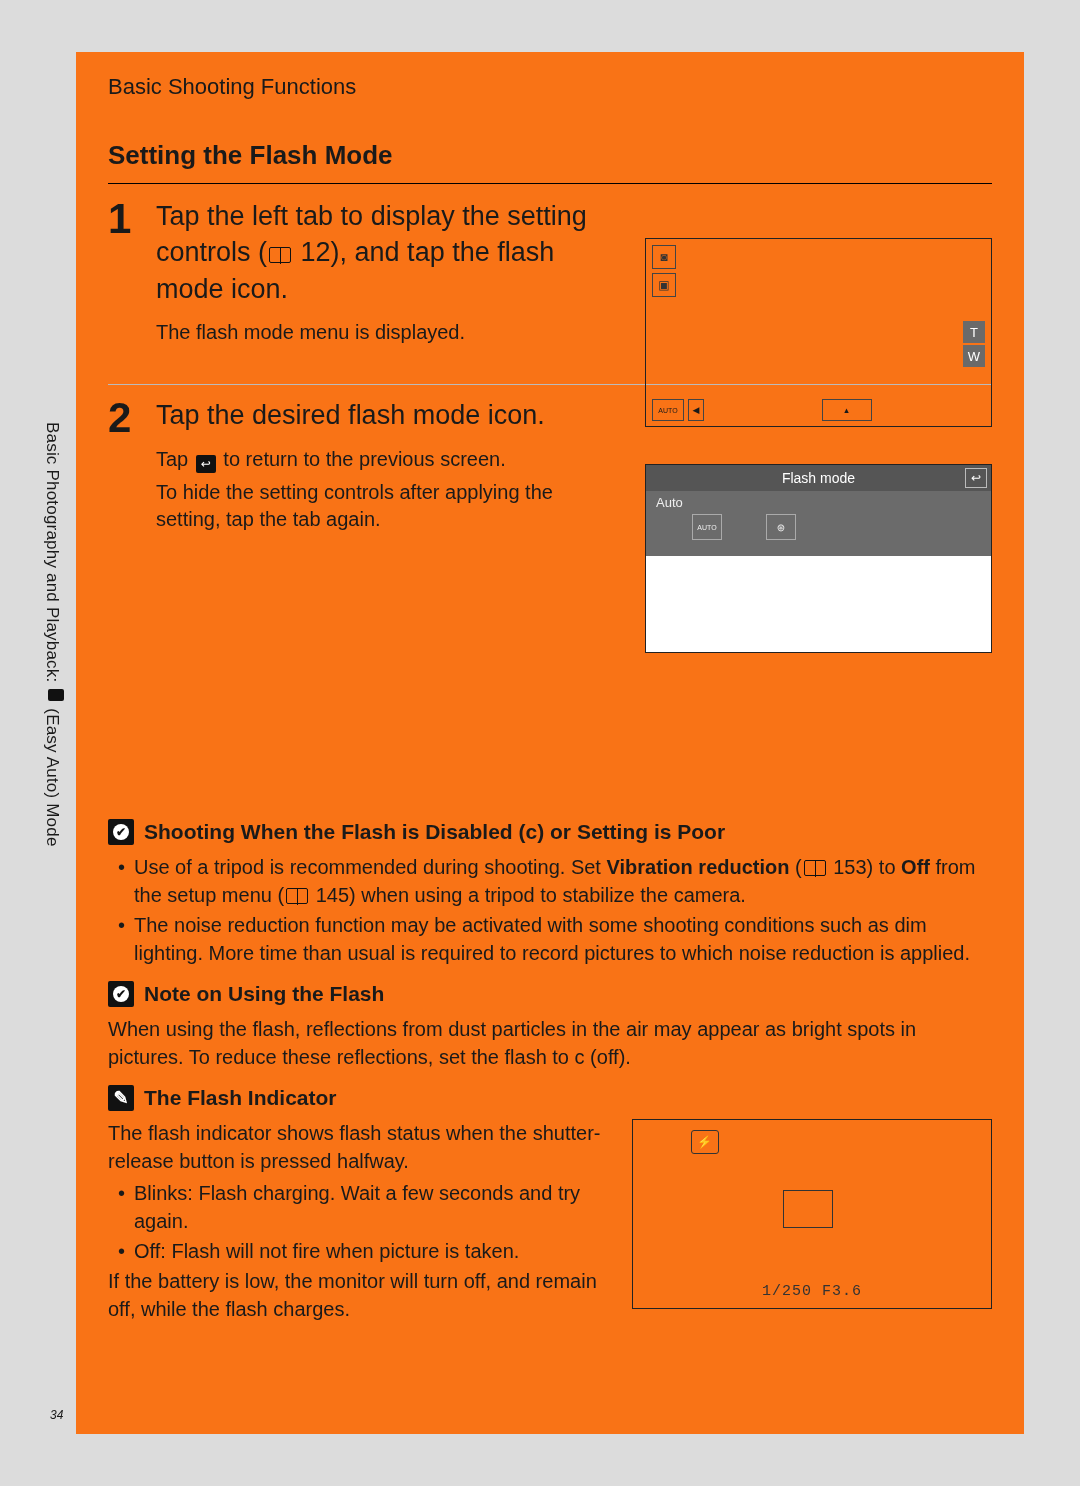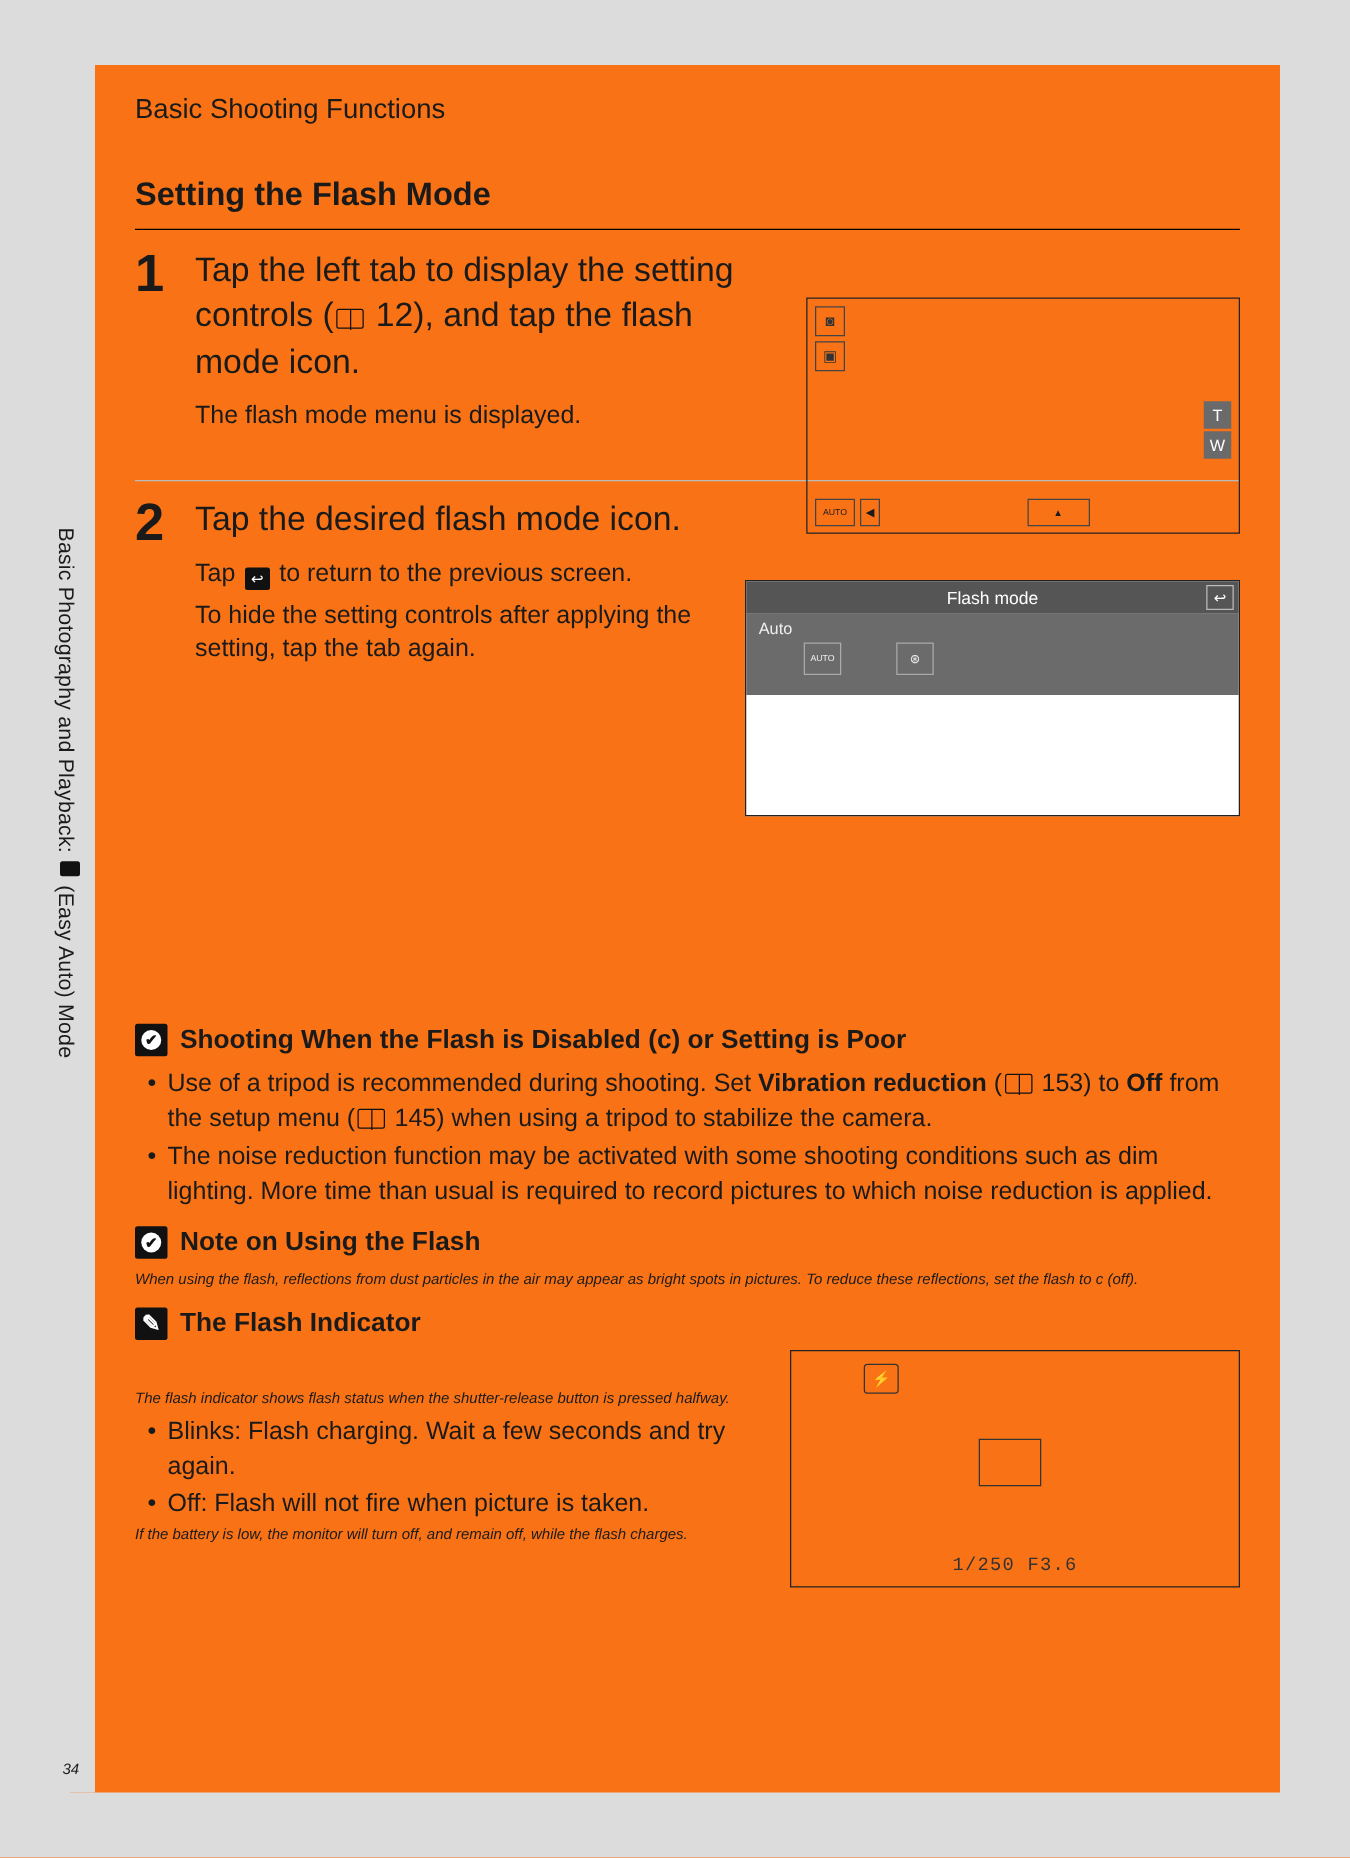--- a/index.html
+++ b/index.html
@@ -146,21 +146,21 @@
   .screen1 .bot-bar .arrowup {
     margin-left: auto; margin-right: auto;
     width: 50px;
   }
 
   
   .screen2 {
     position: absolute;
     right: 32px;
     top: 412px;
-    width: 396px;
+    width: 347px;
     height: 189px;
     border: 1.5px solid #222;
     background: #fff;
   }
   .screen2 .titlebar {
     background: #555;
     color: #fff;
     font-size: 14px;
     height: 26px;
     display:flex;
@@ -197,23 +197,23 @@
     border-radius:2px;
   }
   .note-head .circ {
     background:#fff;color:#111;border-radius:50%;
     width:16px;height:16px;font-size:12px;
     display:inline-flex;align-items:center;justify-content:center;
   }
   ul.bullets { list-style: none; padding-left: 10px; }
   ul.bullets li { font-size:20px; line-height:1.4; padding-left:16px; position:relative; margin-bottom:2px;}
   ul.bullets li::before { content:"•"; position:absolute; left:0; }
-  .para { font-size:12px; line-height:1.4; margin-bottom:4px;font-style:italic;}
-
-  .flash-ind-row { display:flex; gap:18px; align-items: center;}
+  .para { font-size:20px; line-height:1.4; margin-bottom:4px;}
+
+  .flash-ind-row { display:flex; gap:18px; align-items: flex-start;}
   .flash-ind-text { flex:1; }
   .screen3 {
     width: 360px; height: 190px;
     border:1.5px solid #222;
     position: relative;
     margin-top: 0;
     flex-shrink: 0;
   }
   .screen3 .flashlamp {
     position:absolute; left:58px; top:10px;

